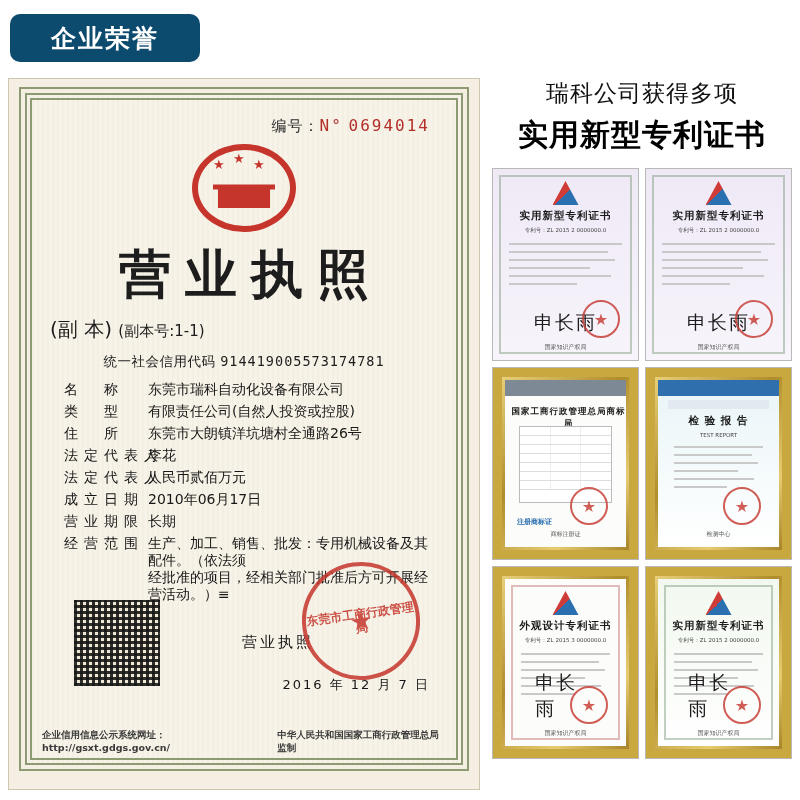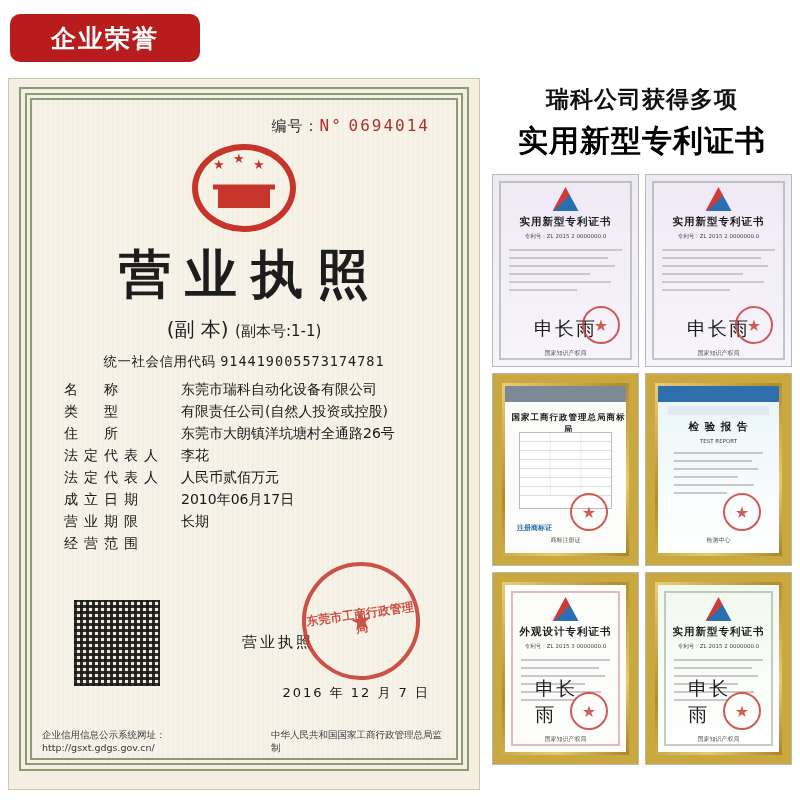--- a/index.html
+++ b/index.html
@@ -14,21 +14,21 @@
     position: relative;
     width: 800px; height: 800px;
     background: #ffffff;
   }
 
   
   .badge {
     position: absolute;
     left: 10px; top: 14px;
     width: 190px; height: 48px;
-    background: #b91c1c;
+    background: #0c4a6e;
     border-radius: 10px 10px 10px 10px;
     display: flex; align-items: center; justify-content: center;
     color: #ffffff;
     font-size: 25px;
     font-weight: bold;
     letter-spacing: 2px;
   }
 
   
   .license-wrap {
@@ -101,21 +101,21 @@
     text-align: center;
     font-size: 52px;
     font-weight: bold;
     letter-spacing: 14px;
     color: #1d1d1d;
     margin: 2px 0 0 0;
     text-indent: 14px;
     font-family: "DejaVu Sans", "Liberation Sans", sans-serif;
   }
   .lic-sub {
-    text-align: center;
+    text-align: left;
     font-size: 20px;
     color: #1d1d1d;
     margin-top: 6px;
   }
   .lic-sub .sub-small { font-size: 15px; }
 
   .lic-credit {
     text-align: center;
     font-size: 13.5px;
     color: #1d1d1d;
@@ -130,21 +130,20 @@
   .fields {
     margin: 10px 0 0 14px;
     font-size: 14px;
     color: #171717;
   }
   .field-row {
     display: flex;
     align-items: flex-start;
     margin-bottom: 5px;
     line-height: 17px;
-    gap: 33px;
   }
   .field-label {
     width: 84px;
     flex: 0 0 84px;
     letter-spacing: 6px;
     white-space: nowrap;
   }
   .field-value { flex: 1; }
   .field-value .line2 { display: block; }
 
@@ -183,46 +182,46 @@
   }
   .register-org {
     position: absolute;
     left: 210px; bottom: 106px;
     font-size: 15px;
     color: #171717;
     letter-spacing: 3px;
   }
   .issue-date {
     position: absolute;
-    right: 26px; bottom: 56px;
+    right: 26px; bottom: 64px;
     font-size: 13px;
     color: #171717;
     letter-spacing: 2px;
   }
   .lic-footer {
     position: absolute;
     left: 10px; right: 10px; bottom: 3px;
     display: flex; 
     font-size: 9.5px;
     color: #3a3a3a;
+    font-weight: bold;
   }
 
   
   .right {
     position: absolute;
     left: 492px; top: 78px;
     width: 300px; height: 712px;
   }
   .head1 {
     text-align: center;
     font-size: 23px;
-    font-weight: bold;
+    font-weight: normal;
     color: #111;
     letter-spacing: 1px;
-    margin-top: 6px;
   }
   .head2 {
     text-align: center;
     font-size: 30px;
     font-weight: bold;
     color: #000;
     letter-spacing: 1px;
     margin-top: 6px;
   }
   .grid {
@@ -414,20 +413,22 @@
           <div class="field-label">成立日期</div>
           <div class="field-value">2010年06月17日</div>
         </div>
         <div class="field-row">
           <div class="field-label">营业期限</div>
           <div class="field-value">长期</div>
         </div>
         <div class="field-row">
           <div class="field-label">经营范围</div>
           <div class="field-value">
+            <span>生产、加工、销售、批发：专用机械设备及其配件。（依法须</span>
+            <span class="line2">经批准的项目，经相关部门批准后方可开展经营活动。）≡</span>
           </div>
         </div>
       </div>
 
       <div class="qr"></div>
 
       <div class="register-org">营业执照</div>
 
       <div class="seal">
         <span class="sealtext">东莞市工商行政管理局</span>

